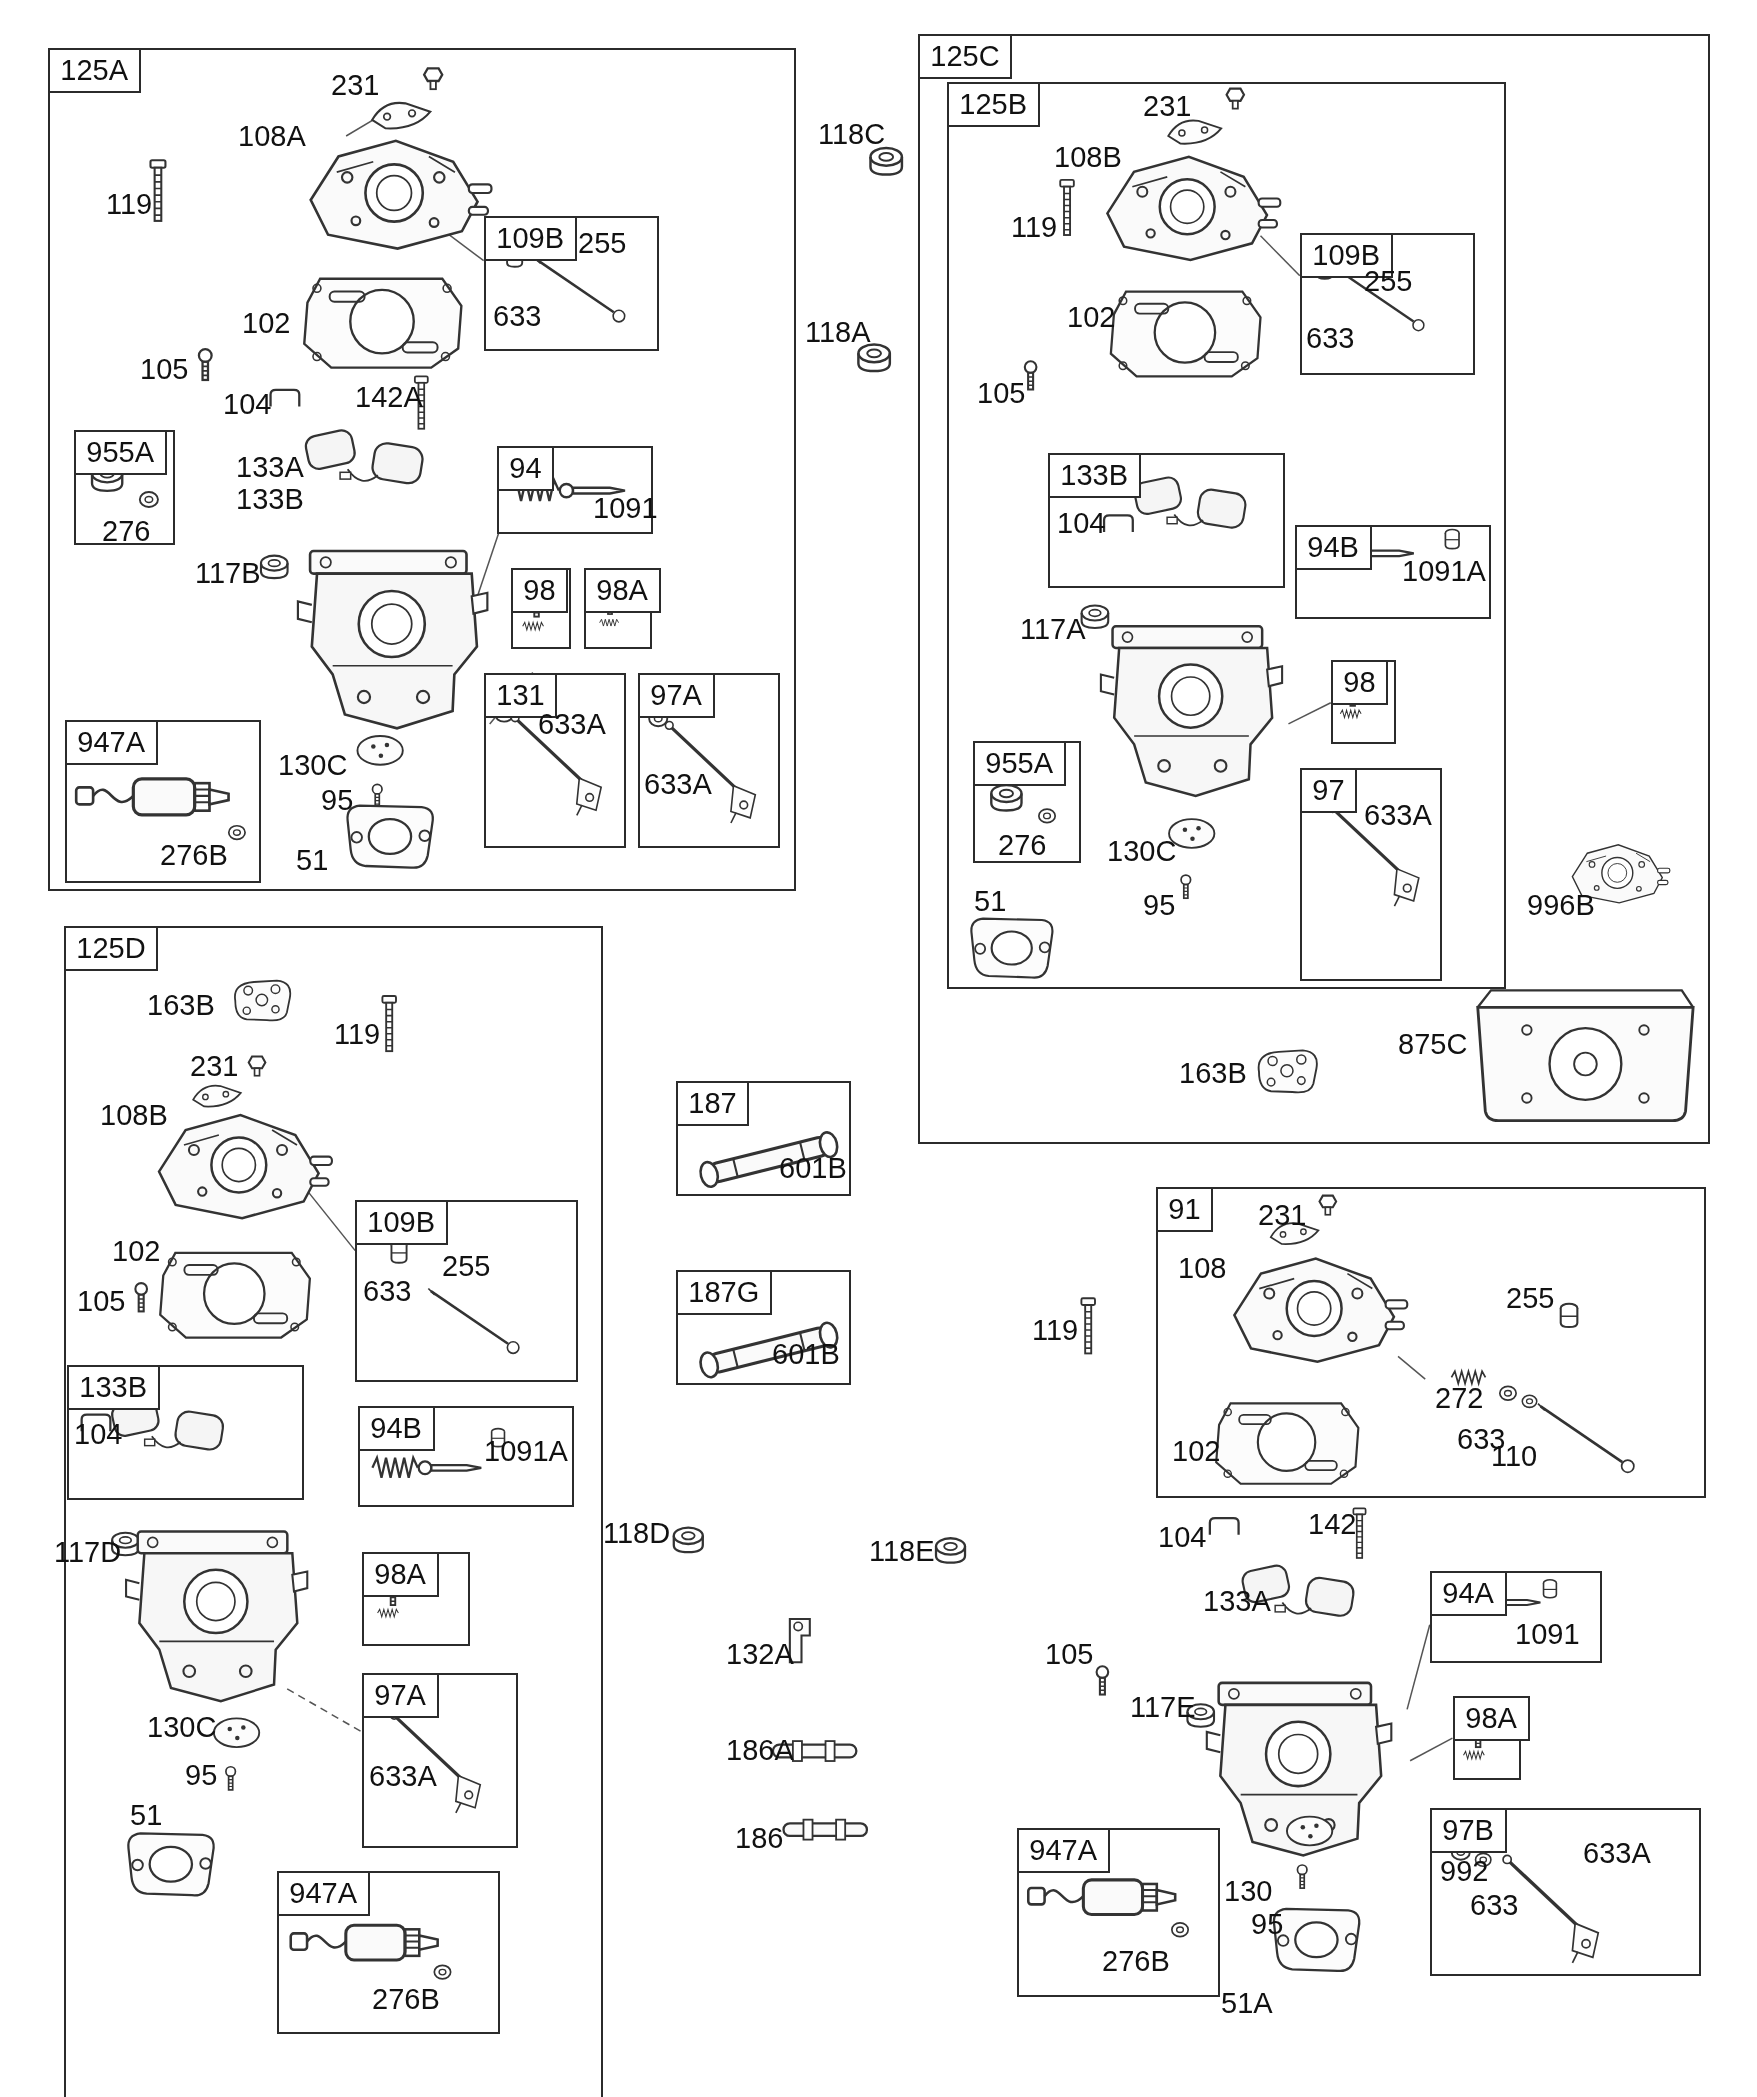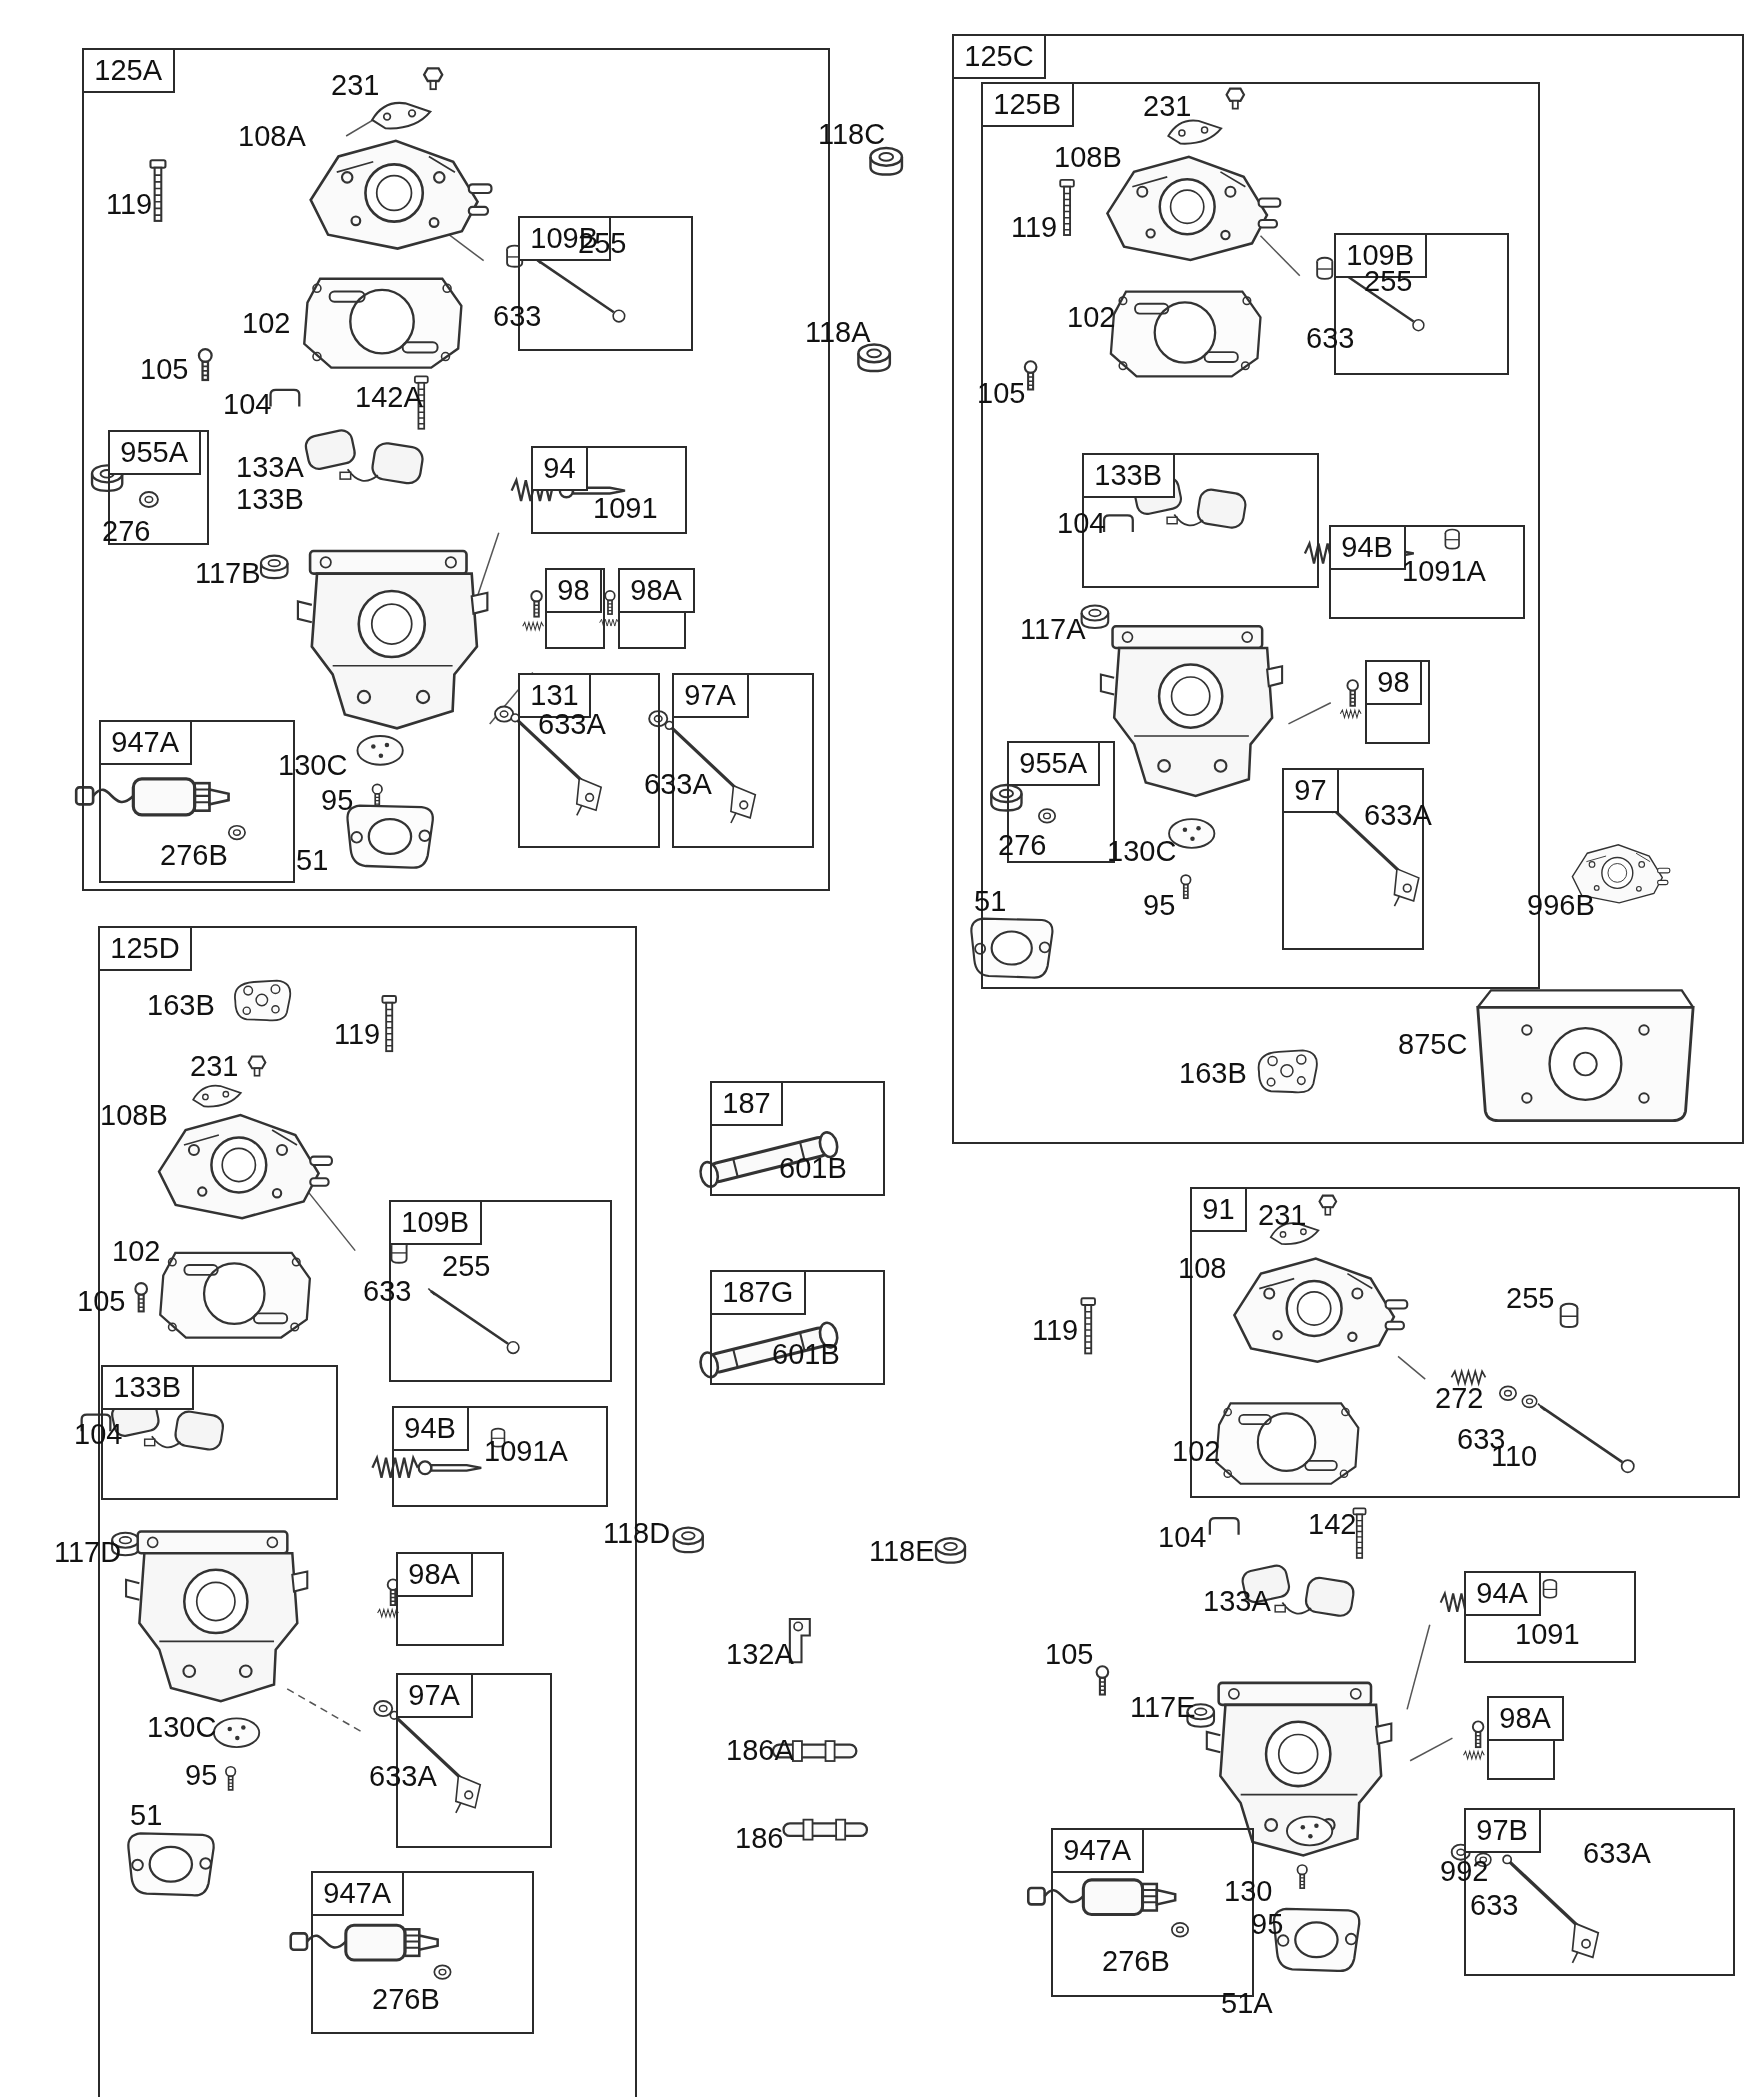--- a/index.html
+++ b/index.html
@@ -3,21 +3,21 @@
 <meta charset="utf-8">
 <style>
   * { margin:0; padding:0; box-sizing:border-box; }
   html,body { background:#ffffff; }
   body {
     width:1757px; height:2097px; position:relative; overflow:hidden;
     font-family:"Liberation Sans", sans-serif; color:#111;
   }
   .stage { position:absolute; inset:0; }
   svg.art { position:absolute; left:0; top:0; width:1757px; height:2097px; }
-  .box { position:absolute; border:2.3px solid #2b2b2b;margin-left:34px; }
+  .box { position:absolute; border:2.3px solid #2b2b2b; }
   .tag {
     position:absolute; top:-2.3px; left:-2.3px; display:inline-block;
     border:2.3px solid #2b2b2b; background:#ffffff; padding:3.8px 10.6px;
     font-size:29px; line-height:1.15; white-space:nowrap;
   }
   .lbl { position:absolute; font-size:29px; line-height:1.1; white-space:nowrap; }
 </style>
 </head>
 <body>
 
@@ -372,21 +372,21 @@
   </div>
   <div class="box" style="left:1295px;top:525px;width:196px;height:94px">
     <span class="tag">94B</span>
   </div>
   <div class="box" style="left:1331px;top:660px;width:65px;height:84px">
     <span class="tag">98</span>
   </div>
   <div class="box" style="left:973px;top:741px;width:108px;height:122px">
     <span class="tag">955A</span>
   </div>
-  <div class="box" style="left:1248px;top:768px;width:142px;height:182px">
+  <div class="box" style="left:1300px;top:768px;width:142px;height:213px">
     <span class="tag">97</span>
   </div>
 
   <div class="box" style="left:355px;top:1200px;width:223px;height:182px">
     <span class="tag">109B</span>
   </div>
   <div class="box" style="left:67px;top:1365px;width:237px;height:135px">
     <span class="tag">133B</span>
   </div>
   <div class="box" style="left:358px;top:1406px;width:216px;height:101px">

